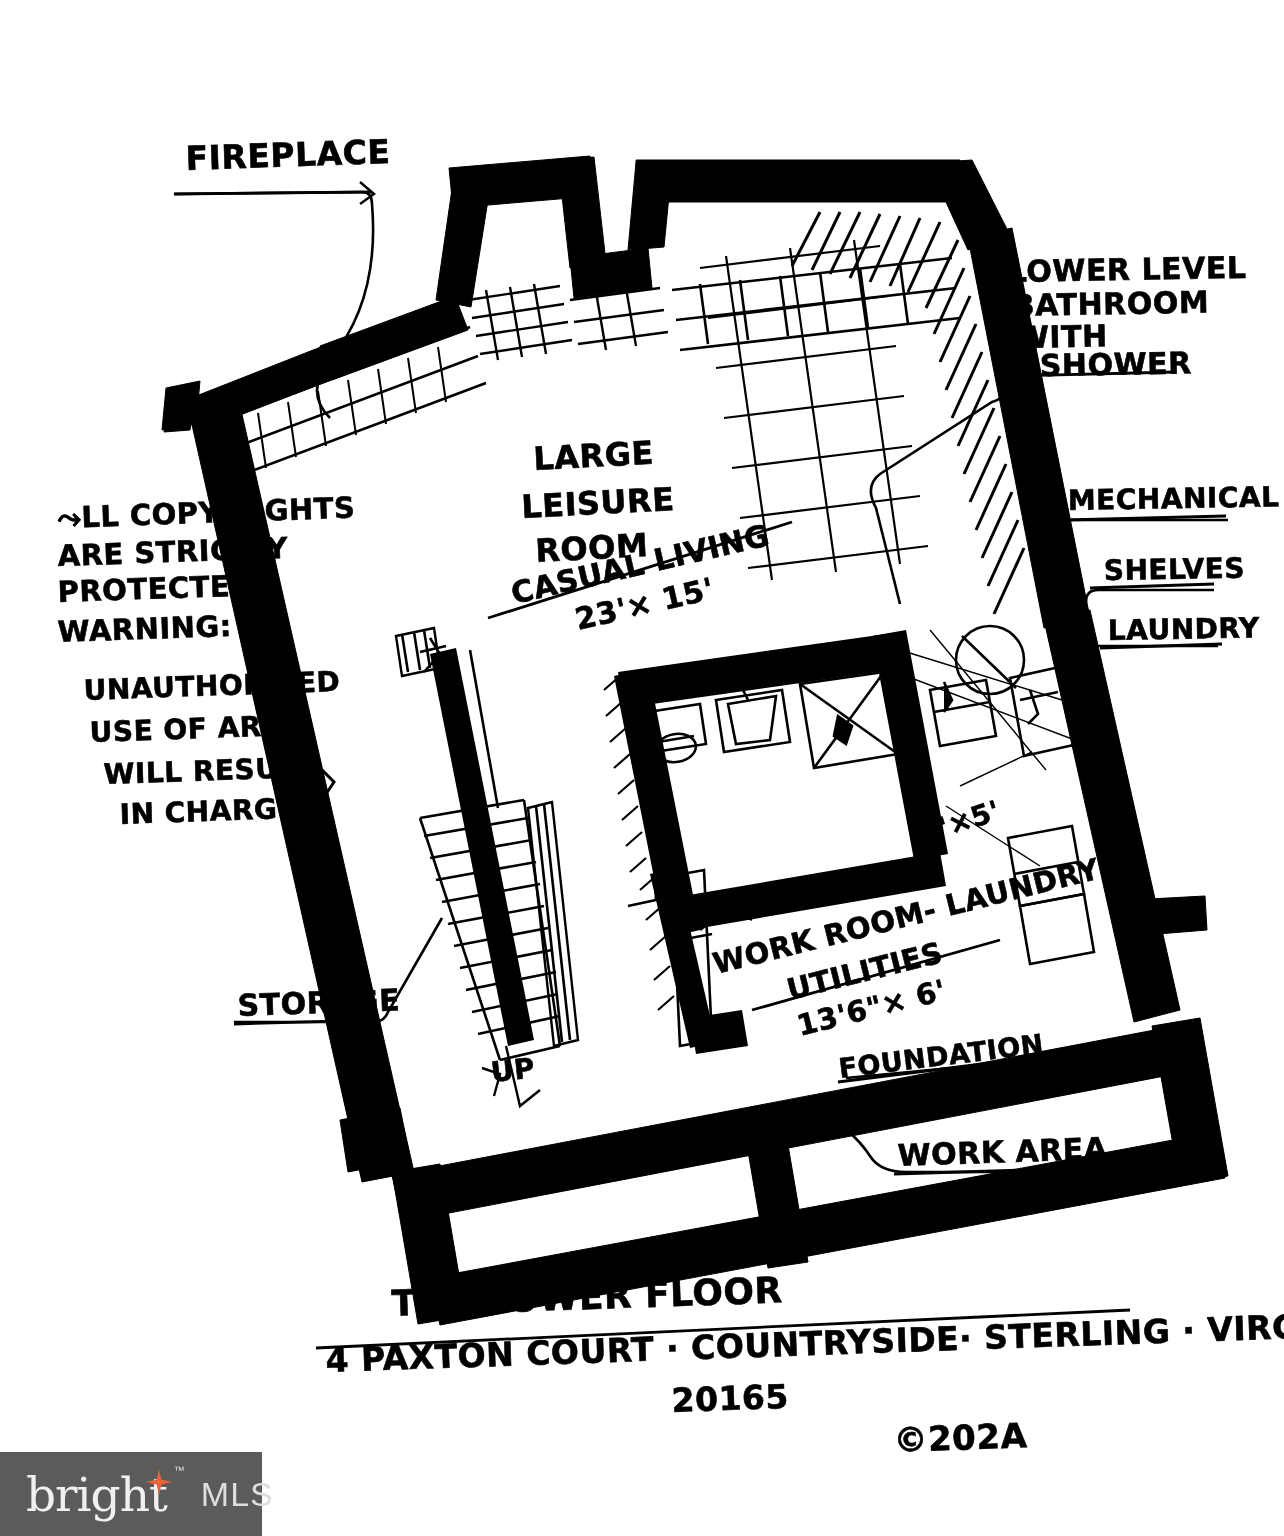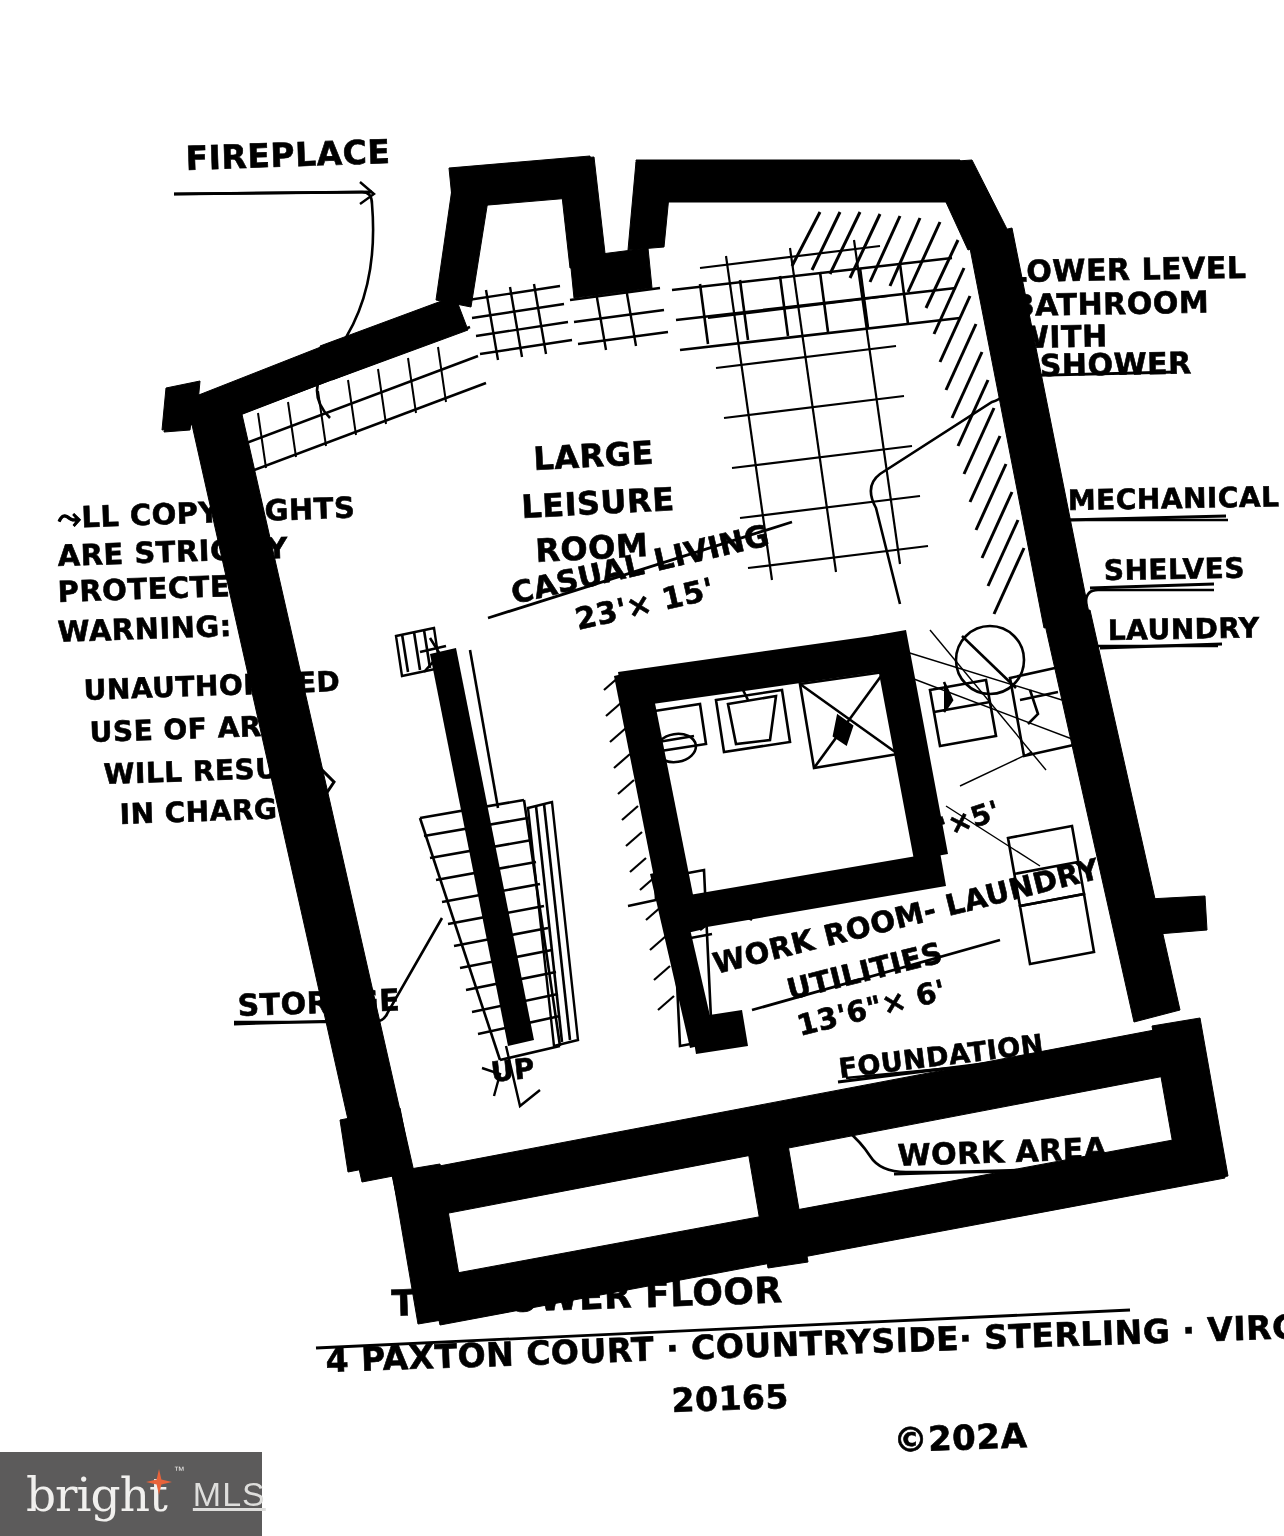--- a/index.html
+++ b/index.html
@@ -39,20 +39,21 @@
     position: absolute;
     left: 0;
     top: 1452px;
     width: 262px;
     height: 84px;
     background: #5c5b5b;
     display: flex;
     align-items: center;
     padding-left: 26px;
     box-sizing: border-box;
+    gap: 8px;
   }
   #watermark .wm-bright {
     position: relative;
     font-family: "DejaVu Serif", serif;
     font-size: 47px;
     color: #f1f0ee;
     line-height: 1;
     letter-spacing: -1px;
   }
   #watermark .wm-star {
@@ -71,21 +72,20 @@
     font-size: 11px;
     color: #e9e8e6;
     letter-spacing: 0;
   }
   #watermark .wm-mls {
     font-family: "Liberation Sans", sans-serif;
     font-size: 34px;
     color: #dededc;
     margin-left: 26px;
     letter-spacing: 1px;
-    text-decoration: underline;
   }
 </style>
 </head>
 <body>
 
 <div id="page">
 
   <svg id="plan" viewBox="0 0 1284 1536">
     <defs>
       <pattern id="diaghatch" width="13" height="13" patternTransform="rotate(52)" patternUnits="userSpaceOnUse">

